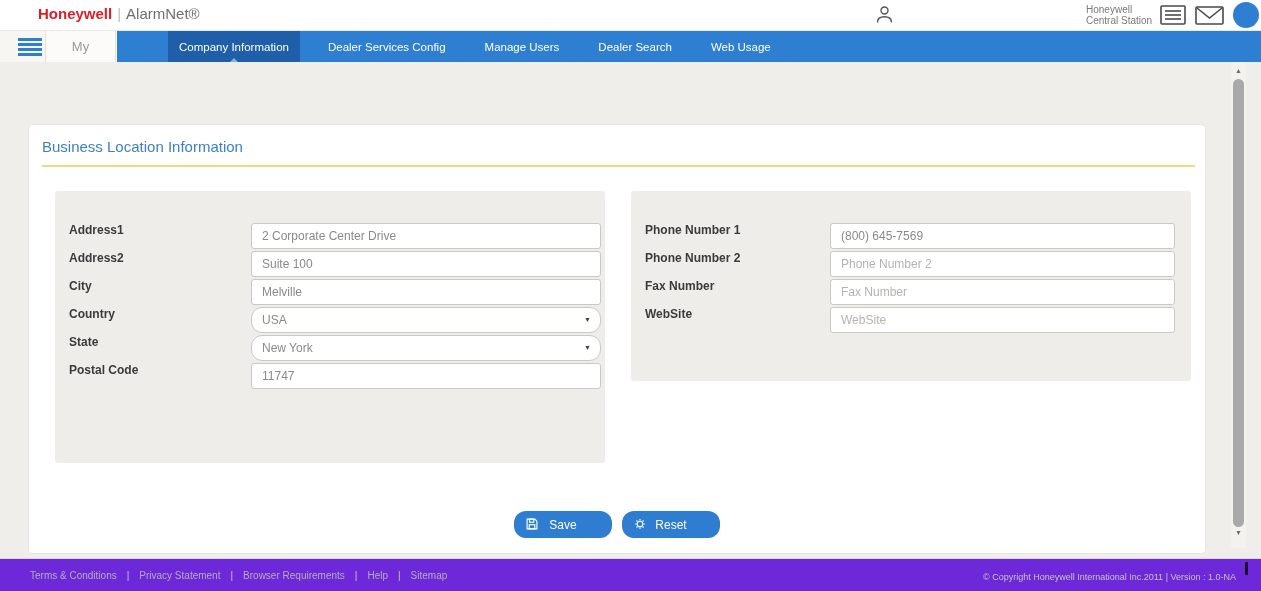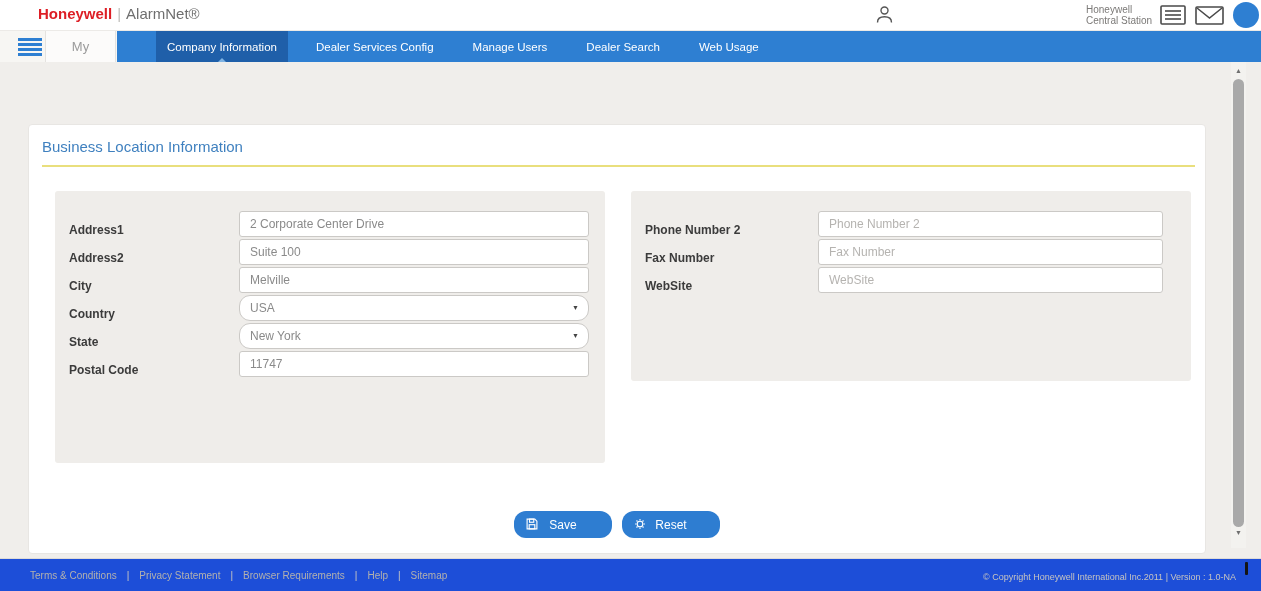--- a/index.html
+++ b/index.html
@@ -28,21 +28,21 @@
   
   .nav { position:absolute; top:30px; left:0; right:0; height:32px; background:#f7f6f3;
     border-top:1px solid #eceae7; }
   .hamburger { position:absolute; left:18px; top:7px; width:24px; height:18px;
     background:repeating-linear-gradient(to bottom,#2e7fd2 0 3px,transparent 3px 5px);
     cursor:pointer; }
   .home-tab { position:absolute; left:45px; top:0; width:71px; height:32px; background:#fcfbfa;
     border-left:1px solid #e4e2df; border-right:1px solid #e4e2df;
     color:#9b9b9b; font-size:13px; line-height:31px; text-align:center; cursor:pointer; }
   .navbar { position:absolute; left:117px; top:0; right:0; height:32px; background:#2e7fd2;
-    display:flex; align-items:stretch; padding-left:39px; }
+    display:flex; align-items:stretch; padding-left:51px; }
   .nav-tab { position:relative; color:#fff; font-size:11.5px; line-height:32px;
     padding:0 11px; margin-right:17px; cursor:pointer; white-space:nowrap; }
   .nav-tab.active { background:#1f5fa9; }
   .tab-caret { position:absolute; bottom:0; left:50%; margin-left:-5px; width:0; height:0;
     border-left:5px solid transparent; border-right:5px solid transparent;
     border-bottom:5px solid #7fb3e3; }
 
   
   .content { position:absolute; top:62px; left:0; right:0; bottom:33px; background:#f0eeeb; }
 
@@ -54,21 +54,21 @@
 
   .card { position:absolute; left:28px; top:62px; width:1178px; height:430px;
     background:#fff; border:1px solid #e8e6e3; border-radius:4px; }
   .card-title { position:absolute; left:13px; top:13px; font-size:15px; color:#3f80bf; }
   .yellow-rule { position:absolute; left:13px; right:10px; top:40px; height:2px; background:#e9df7d; }
 
   .panel { position:absolute; background:#efedea; border-radius:3px; padding-top:32px; }
   .left-panel  { left:26px;  top:66px; width:550px; height:272px; }
   .right-panel { left:602px; top:66px; width:560px; height:190px; }
 
-  .row { display:flex; align-items:flex-end; height:14px; margin:0 0 14px 0; padding-left:14px; }
+  .row { display:flex; align-items:flex-start; height:14px; margin:0 0 14px 0; padding-left:14px;gap:12px; }
   .flabel { width:170px; font-size:12px; font-weight:bold; color:#3b3b3b; }
   .right-panel .flabel { width:173px; }
   .finput { width:350px; height:26px; background:#fff; border:1px solid #cbc9c6; border-radius:3px;
     font-size:12px; color:#8a8a8a; padding:0 10px; font-family:"Liberation Sans",sans-serif; }
   .finput::placeholder { color:#b5b3b0; }
   .right-panel .finput { width:345px; }
   .fselect { position:relative; width:350px; height:26px; background:#fff;
     border:1px solid #cbc9c6; border-radius:11px; font-size:12px; color:#8a8a8a;
     line-height:24px; padding:0 10px; cursor:pointer; }
   .fselect .caret { position:absolute; right:9px; top:0; font-size:7px; color:#444; line-height:24px; }
@@ -84,21 +84,21 @@
   
   .vscroll { position:absolute; right:15px; top:62px; width:15px; height:486px; background:#f3f2ef; }
   .vscroll .arr { position:absolute; left:0; width:15px; height:14px; font-size:7px; color:#6f6f6f;
     text-align:center; line-height:14px; cursor:pointer; }
   .vscroll .arr.up { top:2px; }
   .vscroll .arr.down { bottom:8px; }
   .vscroll .thumb { position:absolute; left:2px; top:17px; width:11px; height:448px;
     background:#a9a9a9; border-radius:6px; cursor:grab; }
 
   
-  .footer { position:absolute; bottom:0; left:0; right:0; height:33px; background:#1d4ed8;
+  .footer { position:absolute; bottom:0; left:0; right:0; height:33px; background:#6d28d9;
     border-top:1px solid #dddbd8; }
   .footer-links { position:absolute; left:30px; top:11px; font-size:10px; color:#b3b1ae;
     white-space:nowrap; }
   .footer-links a { color:#b3b1ae; text-decoration:none; cursor:pointer; }
   .footer-links .sep { margin:0 10px; color:#c8c6c3; }
   .copyright { position:absolute; right:25px; top:13px; font-size:9px; color:#c6c4c1; }
   .cursor-artifact { position:absolute; right:13px; bottom:16px; width:3px; height:13px;
     background:#141414; border-radius:1px; }
 
   svg { display:block; }
@@ -196,20 +196,24 @@
           <span class="caret">▼</span>
         </div>
       </div>
       <div class="row">
         <label class="flabel">Postal Code</label>
         <input class="finput" type="text" value="11747" style="">
       </div>
     </div>
 
     <div class="panel right-panel">
+      <div class="row">
+        <label class="flabel">Phone Number 1</label>
+        <input class="finput" type="text" value="(800) 645-7569" style="">
+      </div>
       <div class="row">
         <label class="flabel">Phone Number 2</label>
         <input class="finput" type="text" placeholder="Phone Number 2" style="">
       </div>
       <div class="row">
         <label class="flabel">Fax Number</label>
         <input class="finput" type="text" placeholder="Fax Number" style="">
       </div>
       <div class="row">
         <label class="flabel">WebSite</label>

